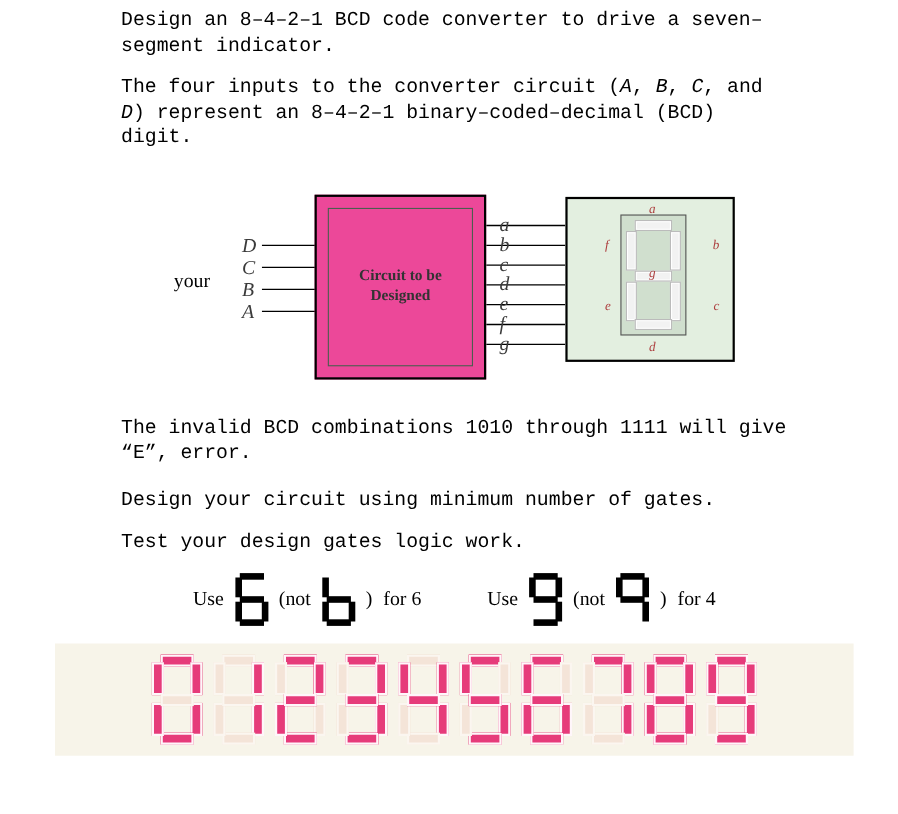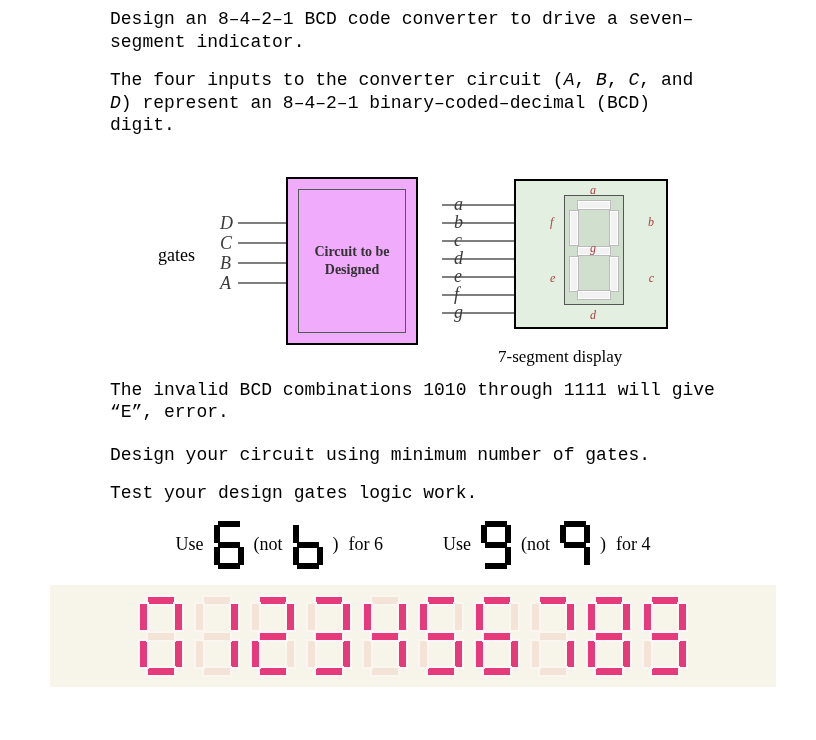--- a/index.html
+++ b/index.html
@@ -15,21 +15,21 @@
   }
   p { margin: 0 0 16px 0; line-height: 1.25; font-family: Liberation Mono, monospace; }
   .ital { font-style: italic; }
 
   
   .diagram { position: relative; width: 510px; height: 212px; margin: 4px auto 14px auto; }
   .input-label { position: absolute; left: 0; top: 92px; color: #000; }
   .in-lbls { position: absolute; left: 62px; top: 60px; font-style: italic; color: #3b3b3b; line-height: 20px; }
   .in-lbls div { height: 20px; }
   .in-lines line { stroke: #000; stroke-width: 1.2; }
-  .box-outer { position: absolute; left: 128px; top: 24px; width: 132px; height: 168px; border: 2px solid #000; background: #f0abfc; }
+  .box-outer { position: absolute; left: 128px; top: 24px; width: 156px; height: 168px; border: 2px solid #000; background: #ec4899; }
   .box-inner { position: absolute; left: 10px; top: 10px; right: 10px; bottom: 10px; border: 1px solid #4b5e4f; }
   .box-text { position: absolute; left: 0; right: 0; top: 50%; transform: translateY(-50%); text-align: center; font-family: "Times New Roman", serif; font-weight: bold; font-size: 14px; line-height: 1.3; color: #333; }
   .out-lbls { position: absolute; left: 296px; top: 42px; font-style: italic; color: #3b3b3b; line-height: 18px; }
   .out-lbls div { height: 18px; }
 
   
   .disp-outer { position: absolute; left: 356px; top: 26px; width: 154px; height: 150px; border: 2px solid #000; background: #e3efe0; }
   .disp-inner { position: absolute; left: 48px; top: 14px; width: 60px; height: 110px; border: 1px solid #555; background: #d0dfce; }
   .seg-lbl { position: absolute; font-style: italic; font-size: 12px; color: #ad3f3f; }
   .disp-caption { position: absolute; left: 340px; top: 194px; font-size: 17px; }
@@ -69,21 +69,21 @@
 <p>Design an 8–4–2–1 BCD code converter to drive a seven–segment indicator.</p>
 
 <p>
   <span>The four inputs to the converter circuit (</span><span class="ital">A</span>,
   <span class="ital">B</span>,
   <span class="ital">C</span>, and
   <span class="ital">D</span><span>) represent an 8–4–2–1 binary–coded–decimal (BCD) digit.</span>
 </p>
 
 <div class="diagram">
-  <div class="input-label">gates</div>
+  <div class="input-label">your</div>
   <div class="in-lbls">
     <div>D</div>
     <div>C</div>
     <div>B</div>
     <div>A</div>
   </div>
   <svg class="in-lines" style="position:absolute;left:80px;top:60px;" width="50" height="80">
     <line x1="0" y1="10" x2="50" y2="10"></line>
       <line x1="0" y1="30" x2="50" y2="30"></line>
     <line x1="0" y1="50" x2="50" y2="50"></line>
@@ -125,21 +125,20 @@
       <div class="seg-shape sh" style="left:12px;bottom:4px;width:34px;"></div>
     </div>
     <span class="seg-lbl" style="left:74px;top:2px;">a</span>
     <span class="seg-lbl" style="right:12px;top:34px;">b</span>
     <span class="seg-lbl" style="right:12px;top:90px;">c</span>
     <span class="seg-lbl" style="left:74px;bottom:4px;">d</span>
     <span class="seg-lbl" style="left:34px;top:90px;">e</span>
     <span class="seg-lbl" style="left:34px;top:34px;">f</span>
     <span class="seg-lbl" style="left:74px;top:60px;">g</span>
   </div>
-  <div class="disp-caption">7-segment display</div>
 </div>
 
 <p>The invalid BCD combinations 1010 through 1111 will give “E”, error.</p>
 <p style="margin-top:20px">Design your circuit using minimum number of gates.</p>
 <p>Test your design gates logic work.</p>
 
 <div class="use-line">
   <div class="use-group">
     <span>Use</span>
     <span class="glyph">

